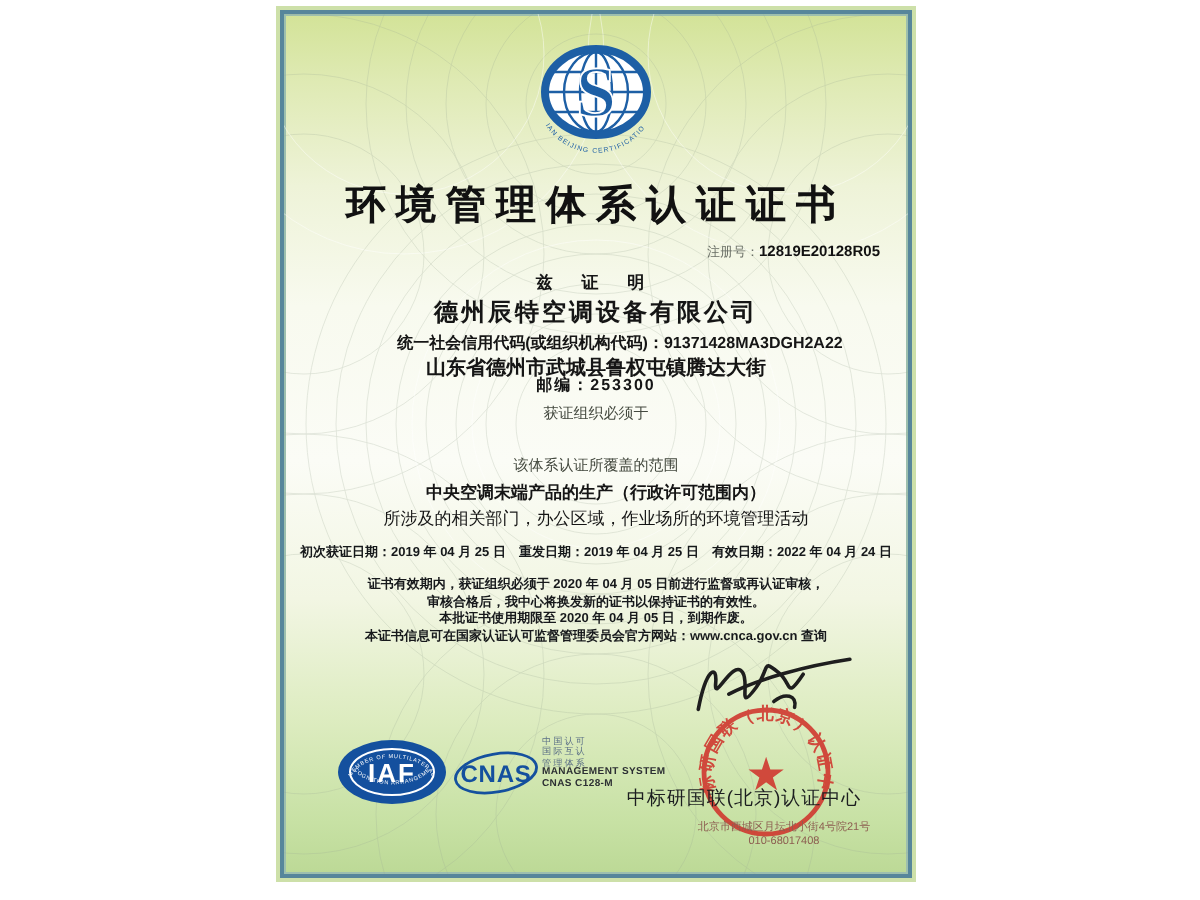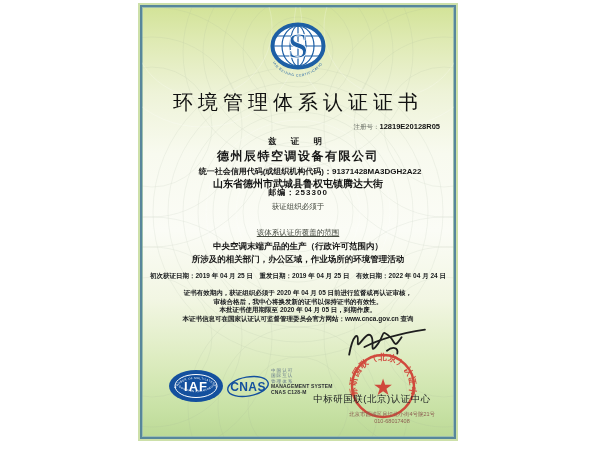--- a/index.html
+++ b/index.html
@@ -10,34 +10,34 @@
   .cert {
     position:absolute; left:140px; top:5px; width:312px; height:430px;
     border:2px solid #57869b;
     box-shadow:0 0 0 2px #cde0a9, inset 0 0 0 1px #9dbfae;
     background:linear-gradient(180deg,
       #d3e398 0%, #dfeab4 8%, #eef3d8 20%, #f8faef 34%,
       #fbfcf6 52%, #f2f6e3 68%, #ddecc0 82%, #c7e1a4 94%, #bcd996 100%);
   }
   .pattern { position:absolute; left:0; top:0; width:100%; height:100%; pointer-events:none; }
   .c { position:absolute; left:0; width:100%; text-align:center; color:#151515; white-space:nowrap; }
-  .title { top:82px; font-size:20px; font-weight:normal; letter-spacing:5px; color:#111; }
+  .title { top:82px; font-size:20px; font-weight:bold; letter-spacing:5px; color:#111; }
   .reg { position:absolute; top:108px; right:14px; white-space:nowrap; }
   .reg-label { font-size:6.5px; color:#6a6f66; }
   .reg-num { font-size:7.5px; font-weight:bold; color:#111; }
   .certify { top:129px; font-size:8.5px; font-weight:bold; letter-spacing:6px; }
   .company { top:141px; font-size:12px; font-weight:bold; letter-spacing:1.5px; }
   .code { top:159px; font-size:8px; font-weight:bold;margin-left:12px; }
   .addr { top:170px; font-size:10px; font-weight:bold; }
   .post { top:180px; font-size:8px; font-weight:bold; letter-spacing:1px; }
   .conform { top:195px; font-size:7.5px; color:#44493f; }
   .standard { top:207px; font-size:9px; font-weight:bold; letter-spacing:0.5px; }
-  .scope-label { top:221px; font-size:7.5px; color:#44493f;text-decoration:underline; }
+  .scope-label { top:221px; font-size:7.5px; color:#44493f; }
   .scope1 { top:234px; font-size:8.5px; font-weight:bold; }
-  .scope2 { top:247px; font-size:8.5px; font-weight:bold; }
+  .scope2 { top:247px; font-size:8.5px; font-weight:normal; }
   .dates { position:absolute; top:265px; left:8px; right:8px; display:flex;
            justify-content:space-between; font-size:6.5px; font-weight:bold; color:#15181a; }
   .notes { top:282px; font-size:6.5px; line-height:8.6px; font-weight:600; color:#17191c; }
   .sig { position:absolute; left:192px; top:314px; transform:rotate(-6deg); }
   .stamp { position:absolute; left:202px; top:340px; opacity:0.88; }
   .iaf { position:absolute; left:26px; top:362px; }
   .cnas { position:absolute; left:84px; top:366px; }
   .cnas-block { position:absolute; left:129px; top:361px; text-align:left; line-height:5.4px; }
   .cnas-cn { font-size:4.6px; color:#5d7187; letter-spacing:1px; }
   .cnas-en { font-size:5px; font-weight:bold; color:#2c2f33; letter-spacing:0.2px; }

